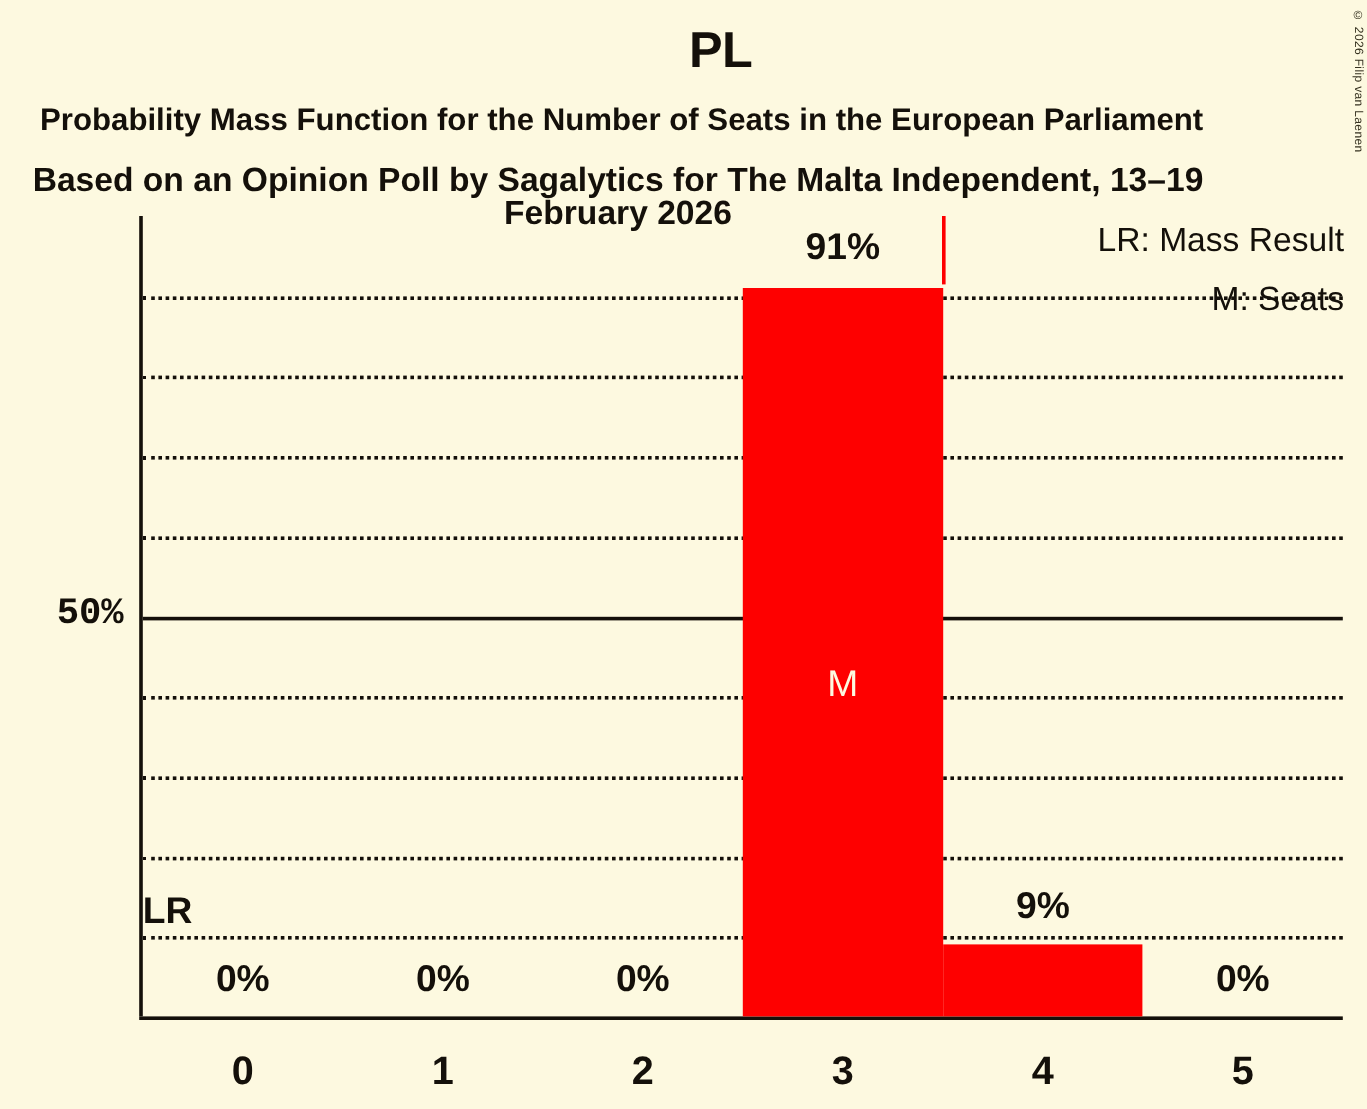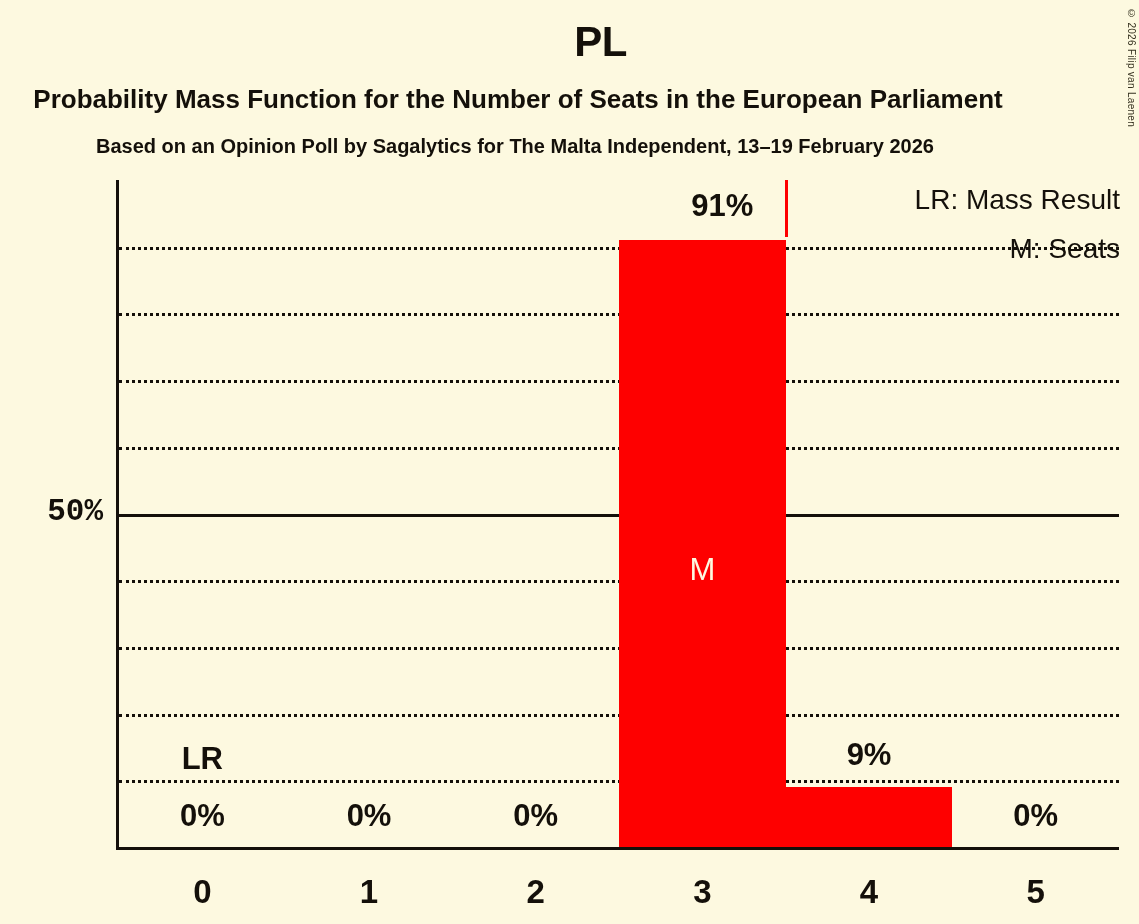--- a/index.html
+++ b/index.html
@@ -42,21 +42,21 @@
   .chart-subtitle {
     position: absolute;
     left: 0; top: 86px; width: 1036px;
     font-size: 26px;
     font-weight: bold;
     line-height: 1;
   }
   .chart-subsubtitle {
     position: absolute;
     left: 0; top: 136px; width: 1030px;
-    font-size: 20px;
+    font-size: 28px;
     font-weight: bold;
     line-height: 1;
   }
 
   
   .copyright {
     position: absolute;
     right: 2px;
     top: 8px;
     font-size: 10px;
@@ -126,21 +126,20 @@
   .bar-value {
     position: absolute;
     text-align: center;
     font-size: 31px;
     font-weight: bold;
     line-height: 1;
     white-space: nowrap;
   }
   .lr-label {
     position: absolute;
-    text-align: center;
     font-size: 31px;
     font-weight: bold;
     line-height: 1;
   }
   .xtick {
     position: absolute;
     text-align: center;
     font-size: 33px;
     font-weight: bold;
     line-height: 1;
@@ -199,21 +198,21 @@
     </div>
     <div class="bar" style="left:666.7px; width:166.7px; height:60px;"></div>
 
     <div class="median-line" style="left:665.7px; top:0; height:57px;"></div>
 
     <div class="lr-label" style="left:0px; width:166.7px; top:563px;">LR</div>
 
     <div class="bar-value" style="left:0px;     width:166.7px; top:620px;">0%</div>
     <div class="bar-value" style="left:166.7px; width:166.7px; top:620px;">0%</div>
     <div class="bar-value" style="left:333.3px; width:166.7px; top:620px;">0%</div>
-    <div class="bar-value" style="left:520px;   width:166.7px; top:10px;">91%</div>
+    <div class="bar-value" style="left:500px;   width:166.7px; top:10px;">91%</div>
     <div class="bar-value" style="left:666.7px; width:166.7px; top:559px;">9%</div>
     <div class="bar-value" style="left:833.3px; width:166.7px; top:620px;">0%</div>
 
   </div>
 
   <div class="xtick" style="left:119px;   top:875px; width:166.7px;">0</div>
   <div class="xtick" style="left:285.7px; top:875px; width:166.7px;">1</div>
   <div class="xtick" style="left:452.3px; top:875px; width:166.7px;">2</div>
   <div class="xtick" style="left:619px;   top:875px; width:166.7px;">3</div>
   <div class="xtick" style="left:785.7px; top:875px; width:166.7px;">4</div>

